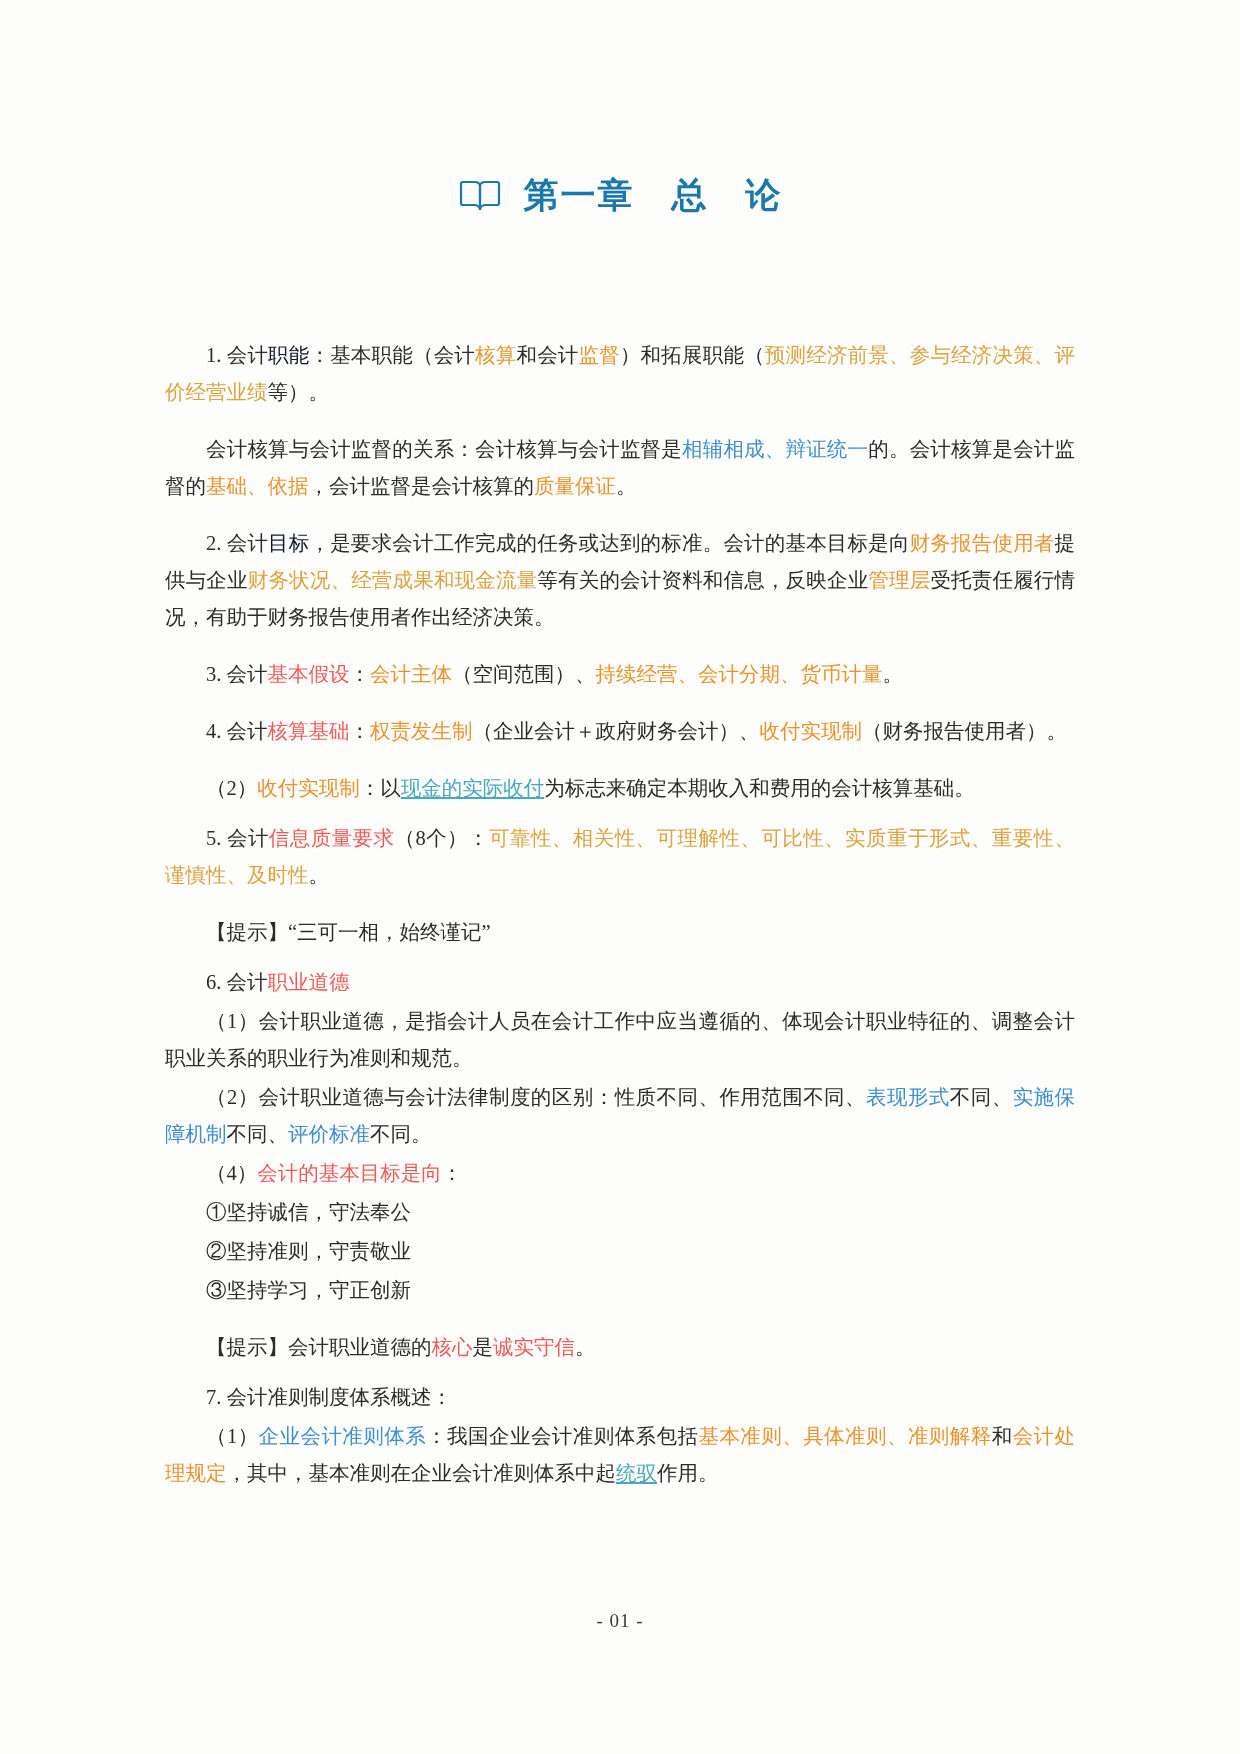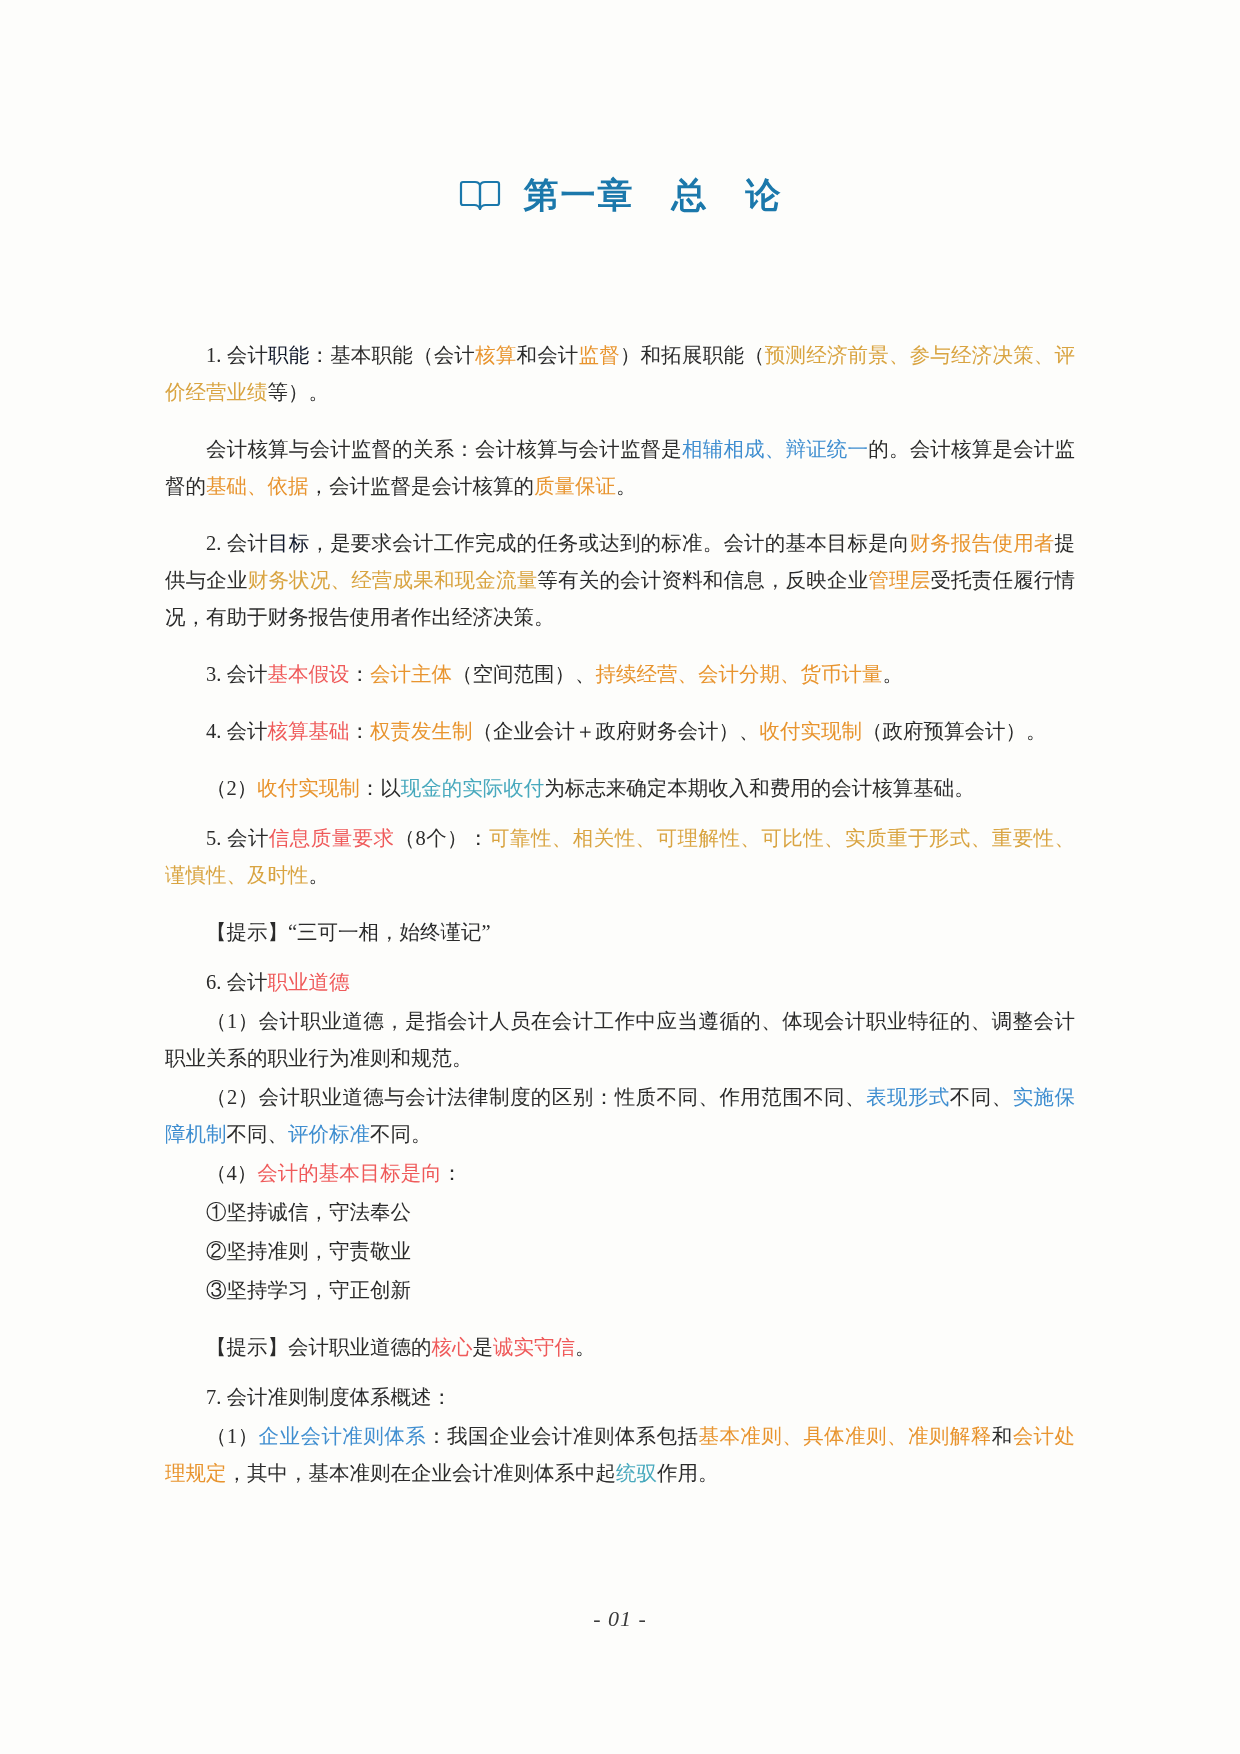--- a/index.html
+++ b/index.html
@@ -63,33 +63,32 @@
     margin-bottom: 13px;
     margin-top: 20px;
   }
 
   
   .c-red    { color: #0f172a; }
   .c-pink   { color: #ef5a5a; }
   .c-orange { color: #e8942e; }
   .c-amber  { color: #d9a441; }
   .c-blue   { color: #3f8ed0; }
-  .c-teal   { color: #48a9bd; }
+  .c-teal   { color: #48a9bd; text-decoration: underline; }
 
   
   .footer {
     position: absolute;
     left: 0;
     right: 0;
     bottom: 122px;
     text-align: center;
-    font-size: 22px;
+    font-size: 19px;
     letter-spacing: 1px;
     color: #3a3a3a;
-    font-style: italic;
   }
 </style>
 </head>
 <body>
 
 <div class="page">
 
   <div class="title-block">
     <span class="book-icon">
       <svg viewBox="0 0 44 34" width="44" height="34" aria-hidden="true">
@@ -104,21 +103,21 @@
   <div class="content">
 
     <p class="para"><span>1. 会计</span><span class="c-red">职能</span><span>：基本职能（会计</span><span class="c-orange">核算</span><span>和会计</span><span class="c-orange">监督</span><span>）和拓展职能（</span><span class="c-amber">预测经济前景、参与经济决策、评价经营业绩</span><span>等）。</span></p>
 
     <p class="para gap"><span>会计核算与会计监督的关系：会计核算与会计监督是</span><span class="c-blue">相辅相成、辩证统一</span><span>的。会计核算是会计监督的</span><span class="c-orange">基础、依据</span><span>，会计监督是会计核算的</span><span class="c-orange">质量保证</span><span>。</span></p>
 
     <p class="para gap"><span>2. 会计</span><span class="c-red">目标</span><span>，是要求会计工作完成的任务或达到的标准。会计的基本目标是向</span><span class="c-orange">财务报告使用者</span><span>提供与企业</span><span class="c-amber">财务状况、经营成果和现金流量</span><span>等有关的会计资料和信息，反映企业</span><span class="c-orange">管理层</span><span>受托责任履行情况，有助于财务报告使用者作出经济决策。</span></p>
 
     <p class="para gap"><span>3. 会计</span><span class="c-pink">基本假设</span><span>：</span><span class="c-orange">会计主体</span><span>（空间范围）、</span><span class="c-orange">持续经营、会计分期、货币计量</span><span>。</span></p>
 
-    <p class="para gap"><span>4. 会计</span><span class="c-pink">核算基础</span><span>：</span><span class="c-orange">权责发生制</span><span>（企业会计＋政府财务会计）、</span><span class="c-orange">收付实现制</span><span>（政府预算会计）。</span></p>
+    <p class="para gap"><span>4. 会计</span><span class="c-pink">核算基础</span><span>：</span><span class="c-orange">权责发生制</span><span>（企业会计＋政府财务会计）、</span><span class="c-orange">收付实现制</span><span>（财务报告使用者）。</span></p>
 
 
     <p class="para gap"><span>（2）</span><span class="c-orange">收付实现制</span><span>：以</span><span class="c-teal">现金的实际收付</span><span>为标志来确定本期收入和费用的会计核算基础。</span></p>
 
     <p class="para"><span>5. 会计</span><span class="c-pink">信息质量要求</span><span>（8个）：</span><span class="c-amber">可靠性、相关性、可理解性、可比性、实质重于形式、重要性、谨慎性、及时性</span><span>。</span></p>
 
     <p class="para gap">【提示】“三可一相，始终谨记”</p>
 
     <p class="para"><span>6. 会计</span><span class="c-pink">职业道德</span></p>
 

